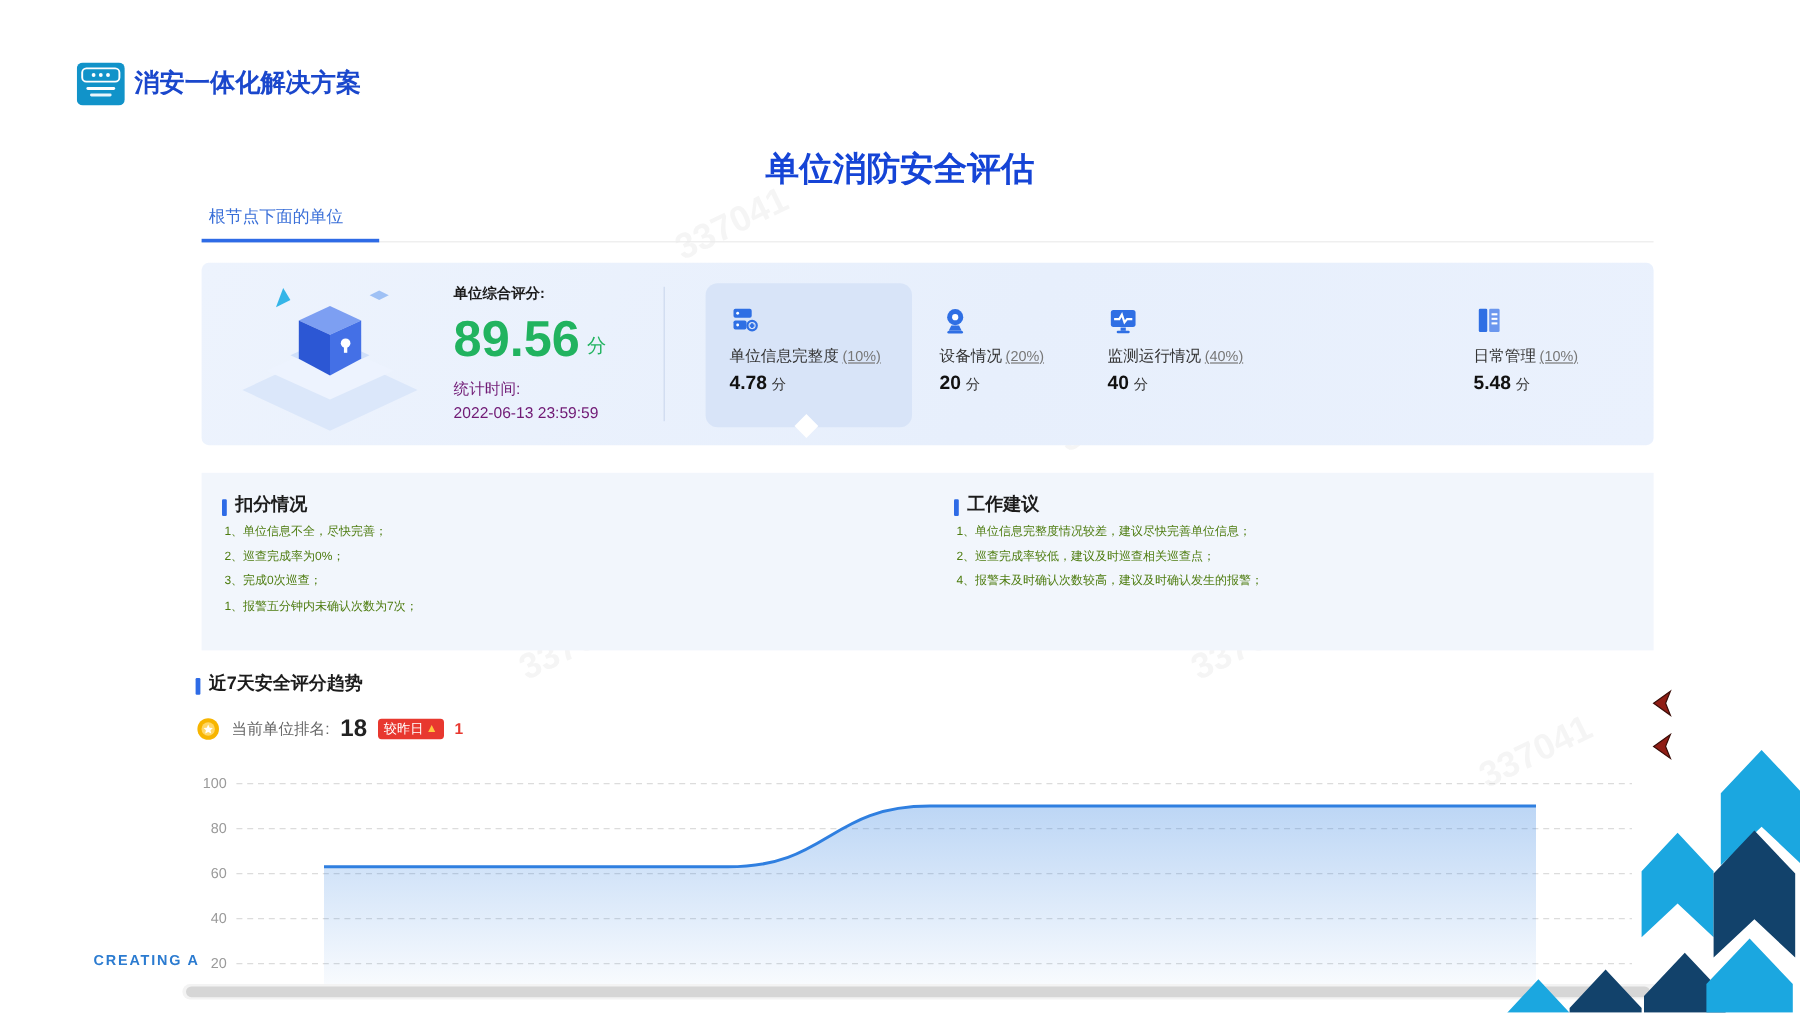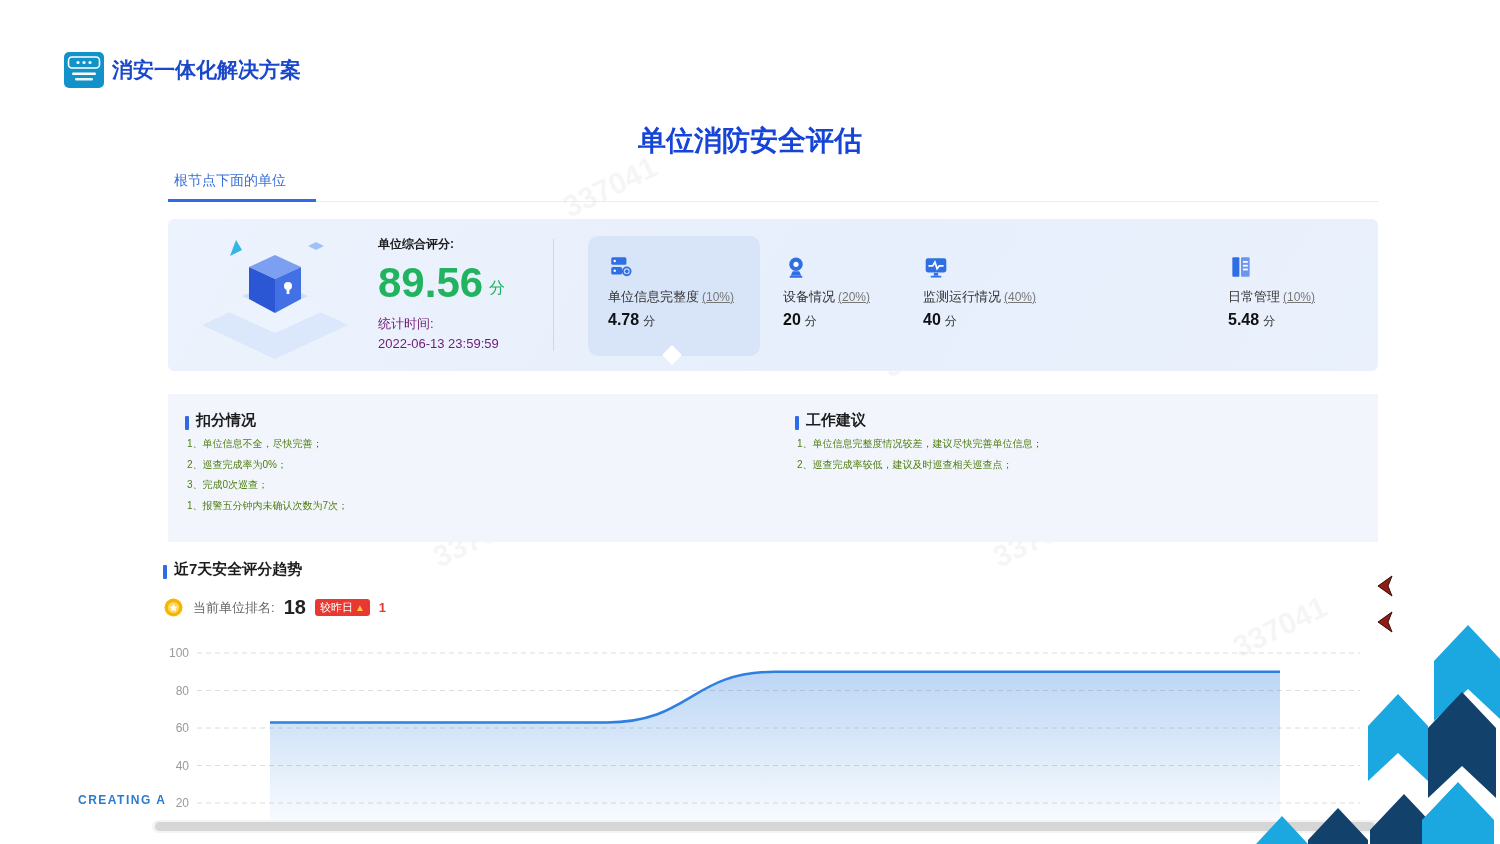--- a/index.html
+++ b/index.html
@@ -174,20 +174,21 @@
     <div>1、报警五分钟内未确认次数为7次；</div>
   </div>
 
   <div class="abs sec-header" style="left:795px;top:411px;">
     <span class="sec-bar"></span>
     <span>工作建议</span>
   </div>
   <div class="abs list" style="left:797px;top:434px;">
     <div>1、单位信息完整度情况较差，建议尽快完善单位信息；</div>
     <div>2、巡查完成率较低，建议及时巡查相关巡查点；</div>
+    <div>4、报警未及时确认次数较高，建议及时确认发生的报警；</div>
   </div>
 
   <div class="abs sec-header" style="left:163px;top:560px;">
     <span class="sec-bar"></span>
     <span>近7天安全评分趋势</span>
   </div>
 
   <div class="abs rank-row" style="left:163px;top:596px;">
     <span style="width:21px;height:21px;display:inline-block;">
       <svg width="21" height="21" viewBox="0 0 21 21">

